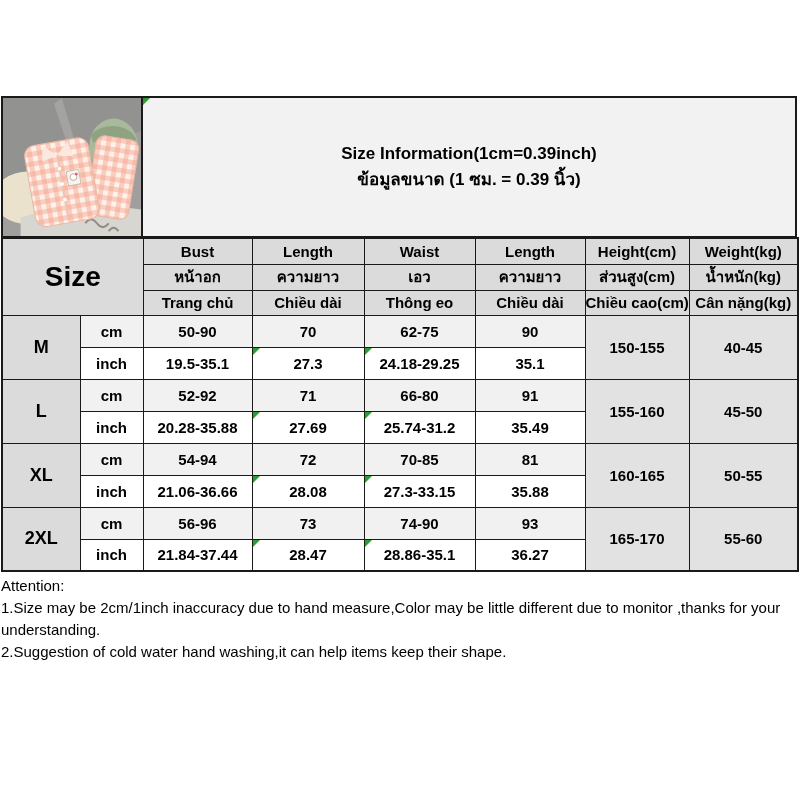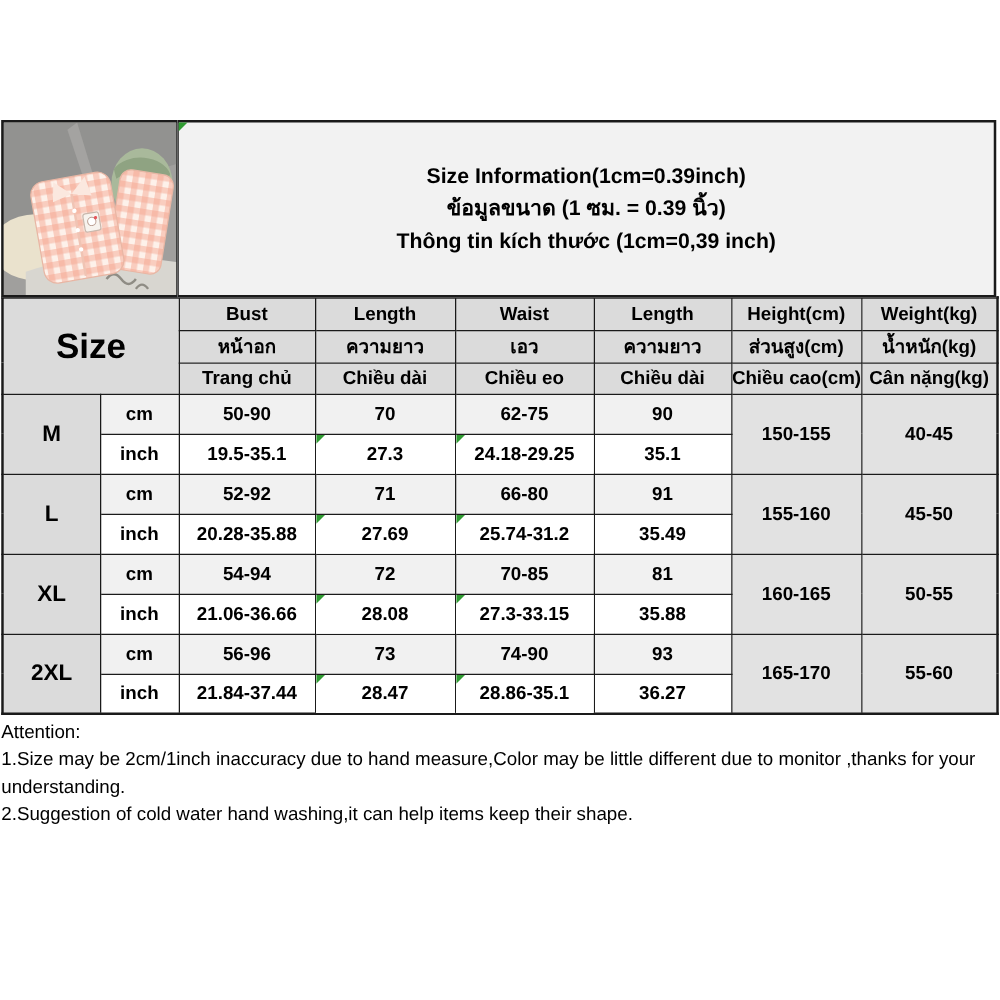--- a/index.html
+++ b/index.html
@@ -103,21 +103,20 @@
 
           <rect x="66" y="76" width="13" height="15" rx="2" fill="#f7f3ee" stroke="#c9b8ad" stroke-width="1"></rect>
           <circle cx="72.5" cy="83" r="3.4" fill="#fff" stroke="#b89c90" stroke-width="0.8"></circle>
           <circle cx="76" cy="80.5" r="1.4" fill="#e5575c"></circle>
         </g>
       </svg>
     </div>
     <div class="titlecell marker">
       <div>Size Information(1cm=0.39inch)</div>
       <div>ข้อมูลขนาด (1 ซม. = 0.39 นิ้ว)</div>
-      <div>Thông tin kích thước (1cm=0,39 inch)</div>
     </div>
   </div>
 
   <table class="size">
     <colgroup>
       <col style="width:78px">
         <col style="width:63px">
         <col style="width:109px">
         <col style="width:112px">
       <col style="width:111px">
@@ -139,21 +138,21 @@
         <th class="hdr">หน้าอก</th>
         <th class="hdr">ความยาว</th>
         <th class="hdr">เอว</th>
         <th class="hdr">ความยาว</th>
         <th class="hdr">ส่วนสูง(cm)</th>
         <th class="hdr">น้ำหนัก(kg)</th>
       </tr>
       <tr class="vi-row">
         <th class="hdr">Trang chủ</th>
         <th class="hdr">Chiều dài</th>
-        <th class="hdr">Chiều eo</th>
+        <th class="hdr">Thông eo</th>
         <th class="hdr">Chiều dài</th>
         <th class="hdr">Chiều cao(cm)</th>
         <th class="hdr">Cân nặng(kg)</th>
       </tr>
     </thead>
     <tbody>
 
       <tr>
         <th class="sizename" rowspan="2">M</th>
         <td class="unit bg-cm">cm</td>

